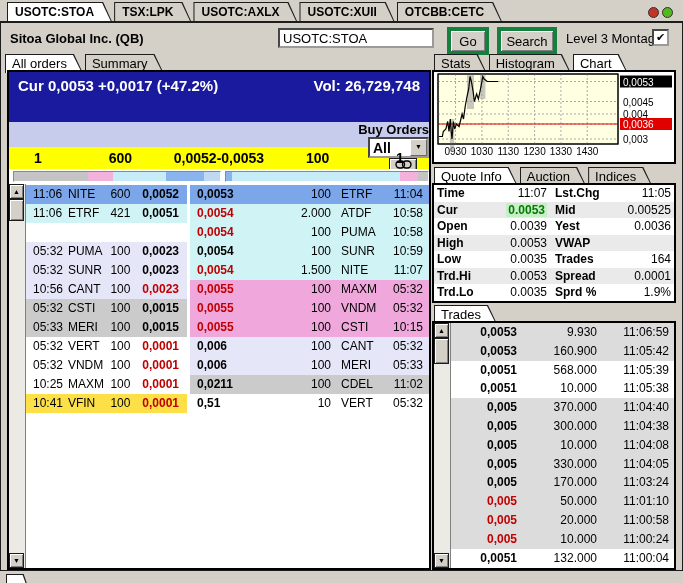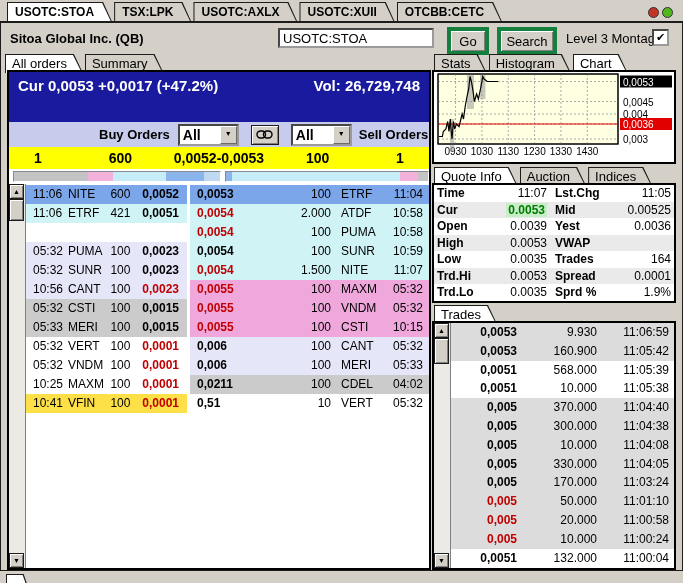--- a/index.html
+++ b/index.html
@@ -32,22 +32,22 @@
   #lvl3-label{position:absolute;left:566px;top:31px;font-size:13px;}
   #lvl3-check{position:absolute;left:652px;top:29px;width:13px;height:13px;background:#fff;
               border:2px inset #9a9a9a;font-size:11px;line-height:12px;text-align:center;
               font-weight:bold;cursor:pointer;}
   
   #lp-tabs{position:absolute;left:5px;top:54px;}
   #left-panel{position:absolute;left:7px;top:70px;width:424px;height:500px;
               border:2px solid #000;background:#fff;box-sizing:border-box;}
   #navy{height:50px;background:#1A1A9E;color:#fff;font-size:15px;font-weight:bold;
         display:flex;justify-content:space-between;padding:5px 9px 0 9px;box-sizing:border-box;}
-  #filter-row{height:25px;background:#C8CCEC;display:flex;align-items:center;
-              font-size:13px;font-weight:bold;}
+  #filter-row{height:25px;background:#C8CCEC;display:flex;align-items:flex-end;
+              font-size:13px;font-weight:bold;flex-direction:column;}
   .combo{display:inline-flex;width:57px;height:18px;background:#fff;
          border:2px inset #9a9a9a;align-items:stretch;cursor:pointer;}
   .combo .cv{flex:1;font-size:14px;font-weight:bold;padding:1px 0 0 3px;}
   .combo .cb{width:15px;background:#D4D0C8;border:1px solid;border-color:#fff #6a6a6a #6a6a6a #fff;
              font-size:7px;text-align:center;line-height:14px;color:#000;}
   #chain-btn{width:28px;height:20px;background:#D4D0C8;border:1px solid #1c1c1c;
              box-shadow:inset 1px 1px 0 #fff,inset -1px -1px 0 #808080;margin:0 12px;
              display:flex;align-items:center;justify-content:center;cursor:pointer;padding:0;}
   #yellow-row{height:22px;background:#FFFF00;display:grid;
               grid-template-columns:58px 1fr auto 1fr 58px;align-items:center;
@@ -333,21 +333,21 @@
               <span class="b-time">10:25</span>
               <span class="b-mm">MAXM</span>
               <span class="b-size">100</span>
               <span class="b-price dn">0,0001</span>
             </div>
             <div class="bgap"></div>
             <div class="ask" style="background: rgb(203, 203, 203);">
               <span class="a-price up">0,0211</span>
               <span class="a-size">100</span>
               <span class="a-mm">CDEL</span>
-              <span class="a-time">04:02</span>
+              <span class="a-time">11:02</span>
             </div>
           </div>
           <div class="brow">
             <div class="bid" style="background: #fde047; justify-content: flex-end;">
               <span class="b-time">10:41</span>
               <span class="b-mm">VFIN</span>
               <span class="b-size">100</span>
               <span class="b-price dn">0,0001</span>
             </div>
             <div class="bgap"></div>

